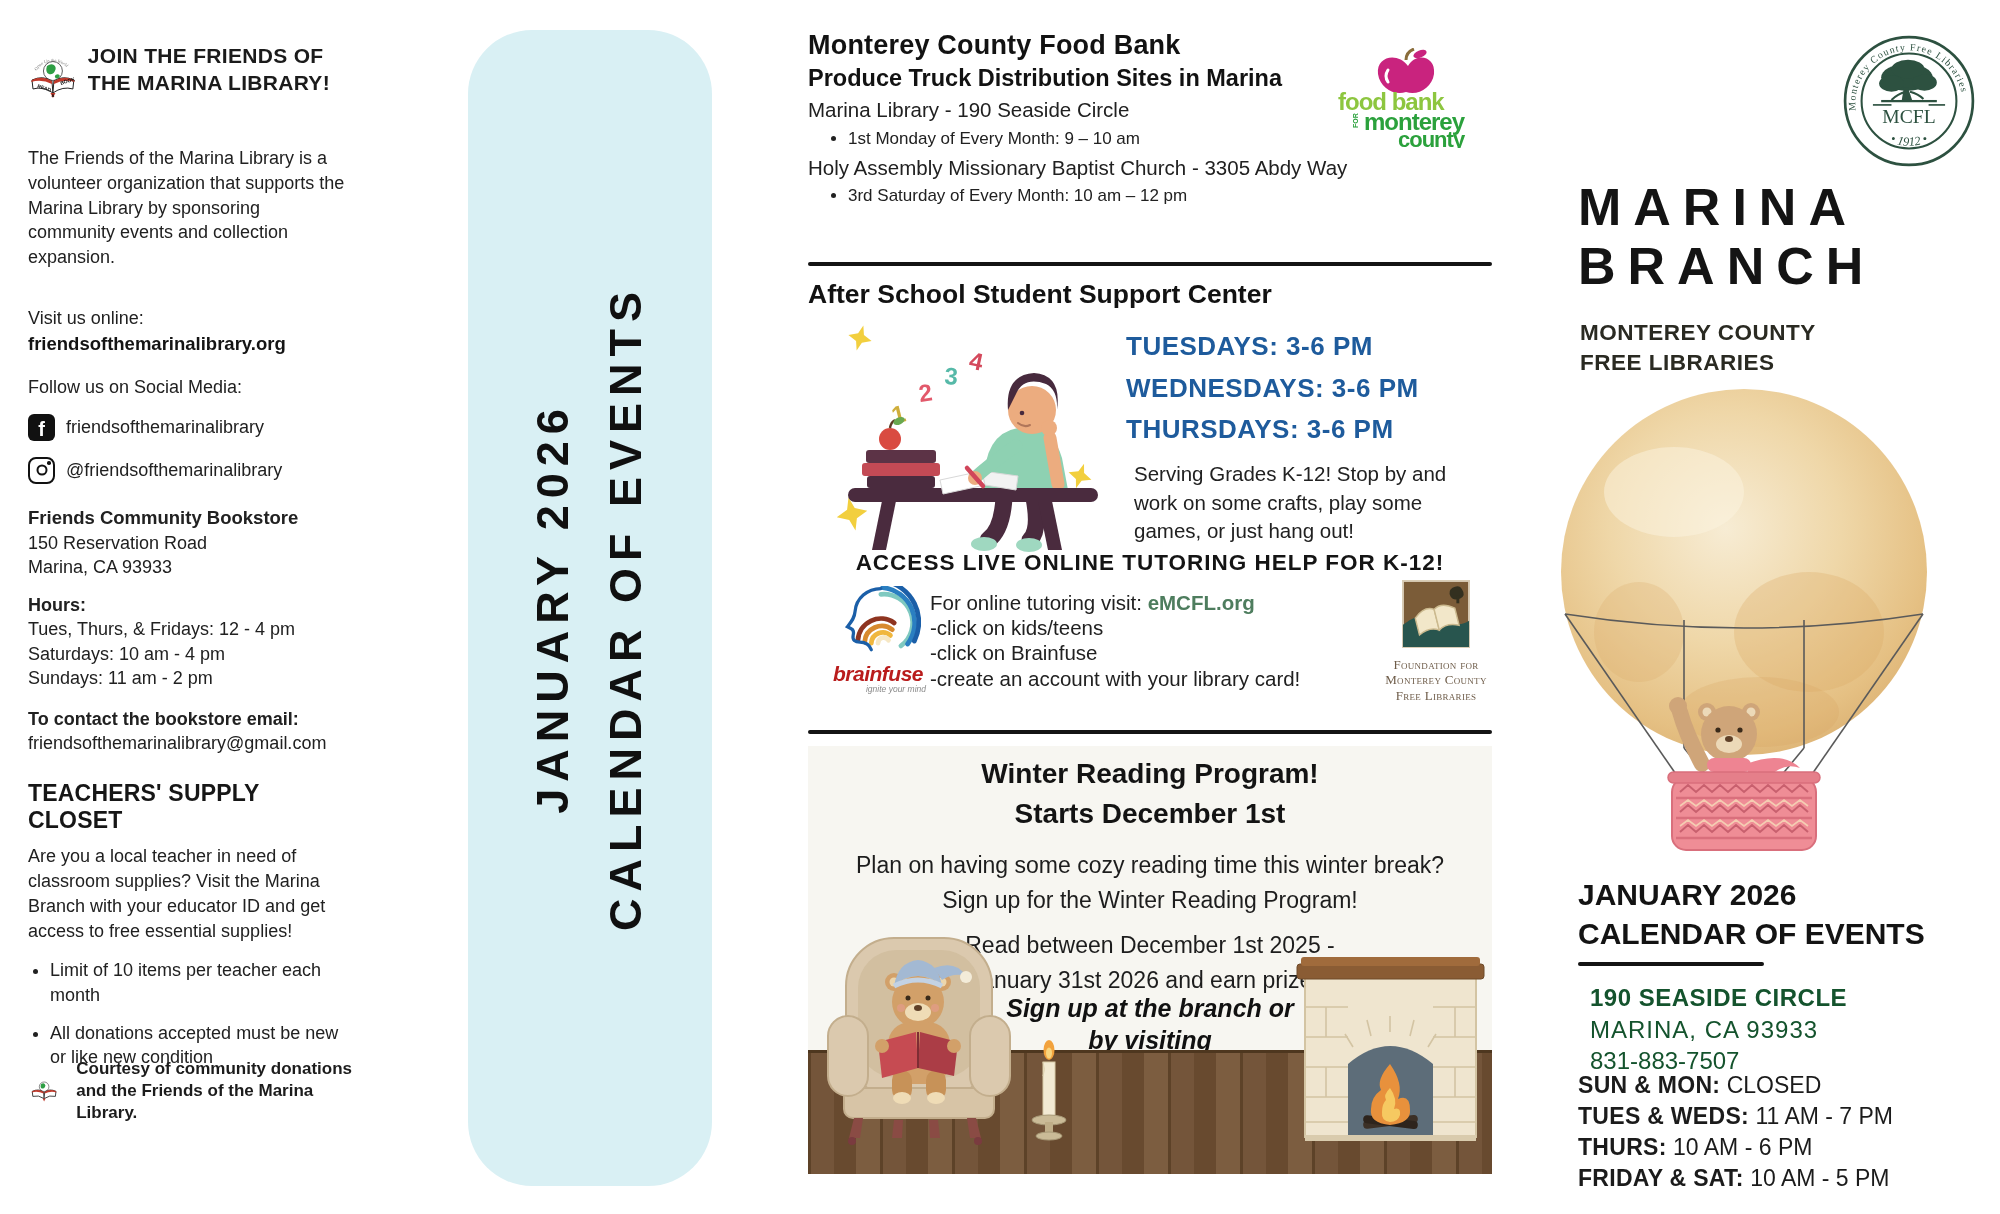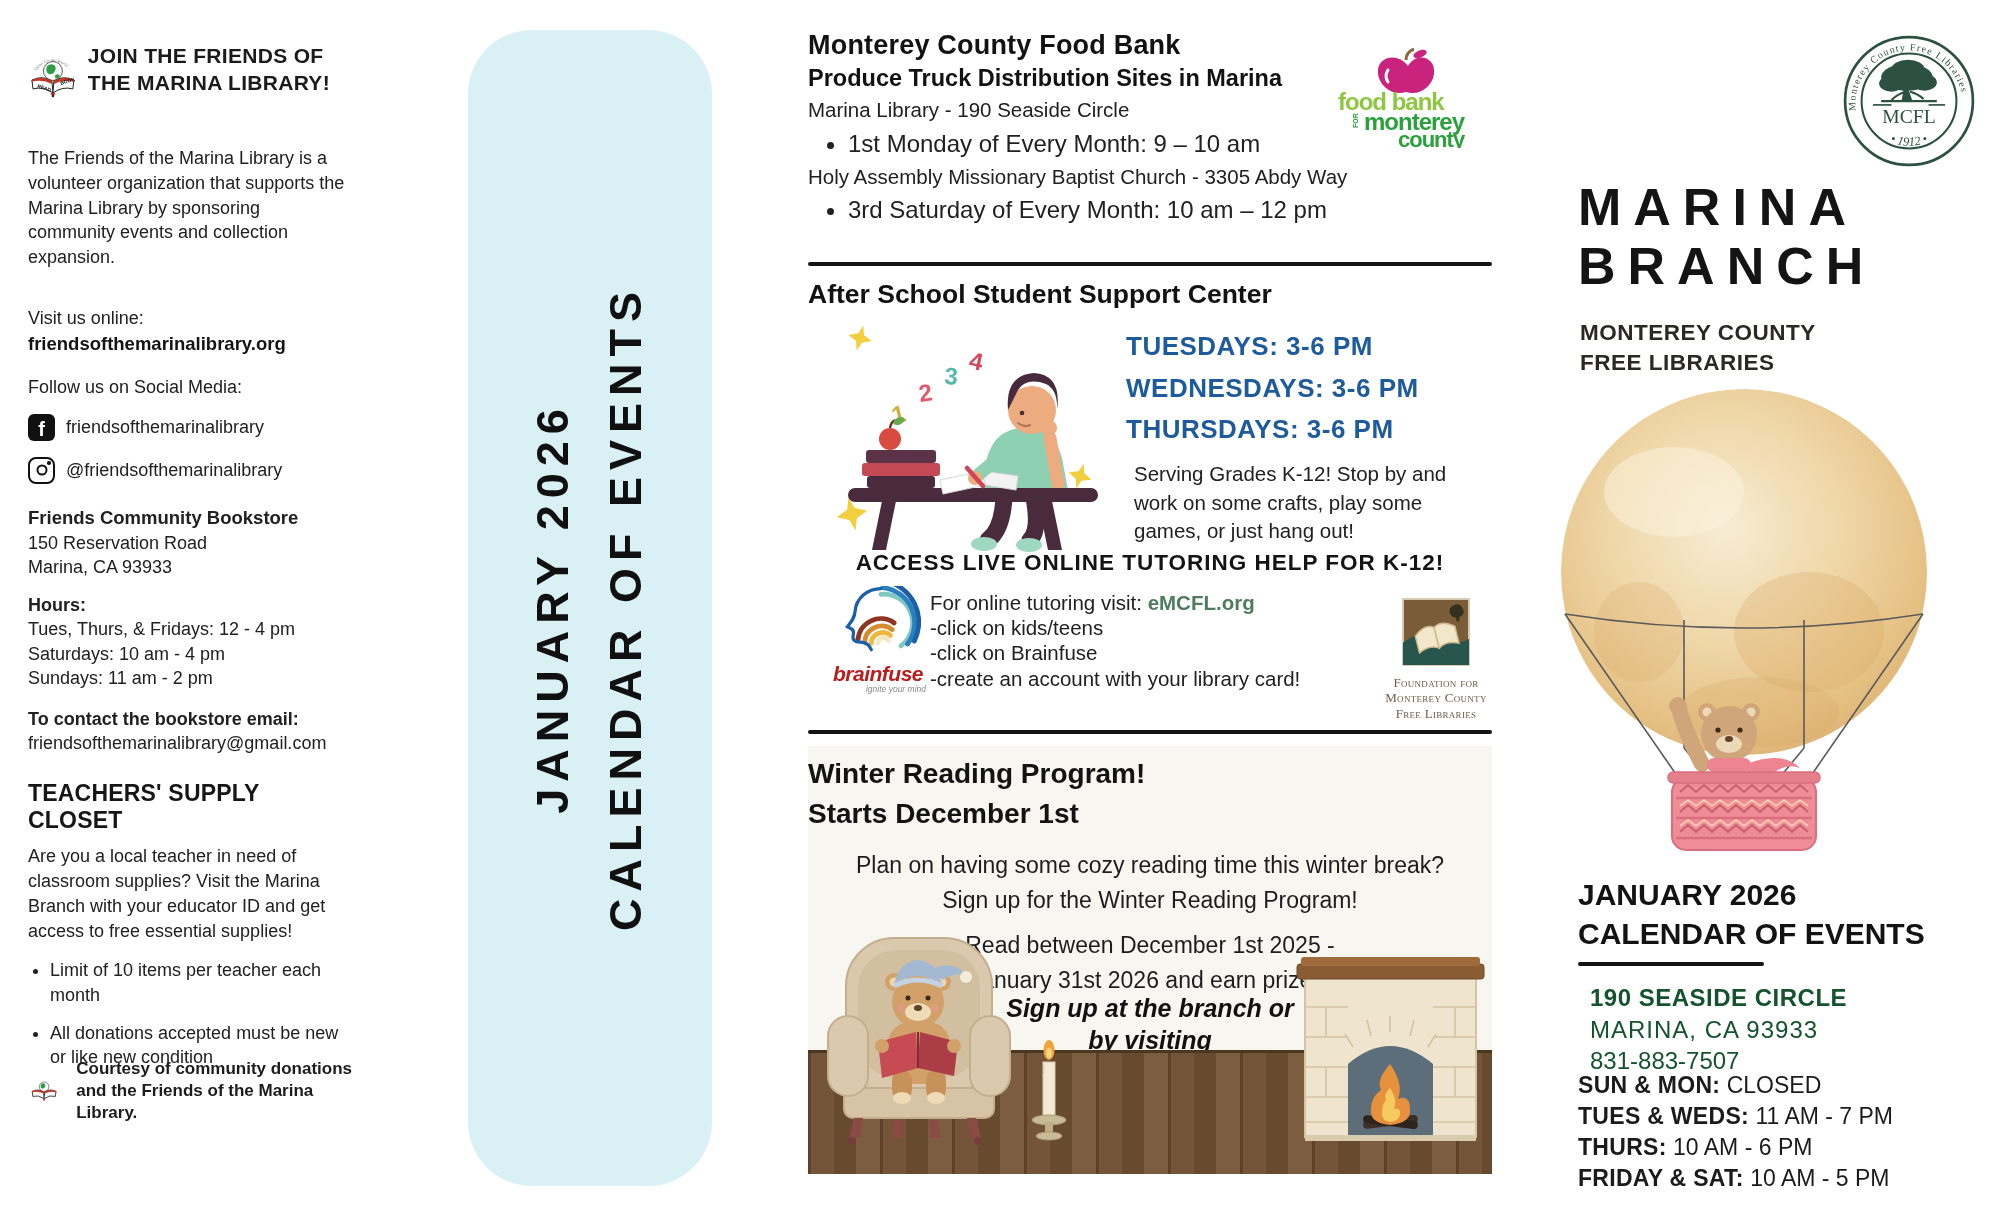--- a/index.html
+++ b/index.html
@@ -37,39 +37,39 @@
   .banner{position:absolute;left:468px;top:30px;width:244px;height:1156px;background:#d9f0f4;border-radius:64px}
   .banner-text{position:absolute;left:50%;top:50%;transform:translate(-50%,-50%) rotate(-90deg);
                text-align:center;font-weight:bold;font-size:45px;letter-spacing:7px;line-height:1.62;
                color:#101010;white-space:nowrap}
 
   
   .col-mid{position:absolute;left:808px;top:30px;width:684px;height:1150px}
   .fb-title{font-weight:bold;font-size:27px;letter-spacing:.2px;color:#121212}
   .fb-subtitle{font-weight:bold;font-size:23.5px;margin-top:4px;color:#121212}
   .fb-line{font-size:20.5px;margin-top:5px;line-height:1.3}
-  .fb-bullets{padding-left:40px;font-size:24px;line-height:1.3;margin-top:4px}
+  .fb-bullets{padding-left:40px;font-size:17px;line-height:1.3;margin-top:4px}
   .mid-divider{position:absolute;left:0;width:684px;height:4px;background:#141414;border-radius:2px}
   .as-heading{position:absolute;left:0;top:249px;font-weight:bold;font-size:26.5px;color:#121212}
   .schedule{position:absolute;left:318px;top:296px;font-weight:bold;font-size:26px;line-height:1.6;
             color:#1e5b9c;letter-spacing:.5px}
   .serving{position:absolute;left:326px;top:430px;width:350px;font-size:20.5px;line-height:1.4}
   .access{position:absolute;left:0;top:520px;width:684px;text-align:center;font-weight:bold;
           font-size:22.5px;letter-spacing:1px;color:#141414}
   .bf-row-text{position:absolute;left:122px;top:560px;font-size:20.5px;line-height:1.23}
   .bf-link{color:#4e7d5e;font-weight:bold}
   .brainfuse-block{position:absolute;left:22px;top:556px;width:96px;text-align:center}
   .bf-name{font-style:italic;font-weight:bold;font-size:21px;color:#b91c1c;letter-spacing:-.5px}
   .bf-tagline{font-style:italic;font-size:8.5px;color:#8a8a8a;margin-top:-2px;text-align:right}
-  .foundation-block{position:absolute;left:572px;top:568px;width:112px;text-align:center}
+  .foundation-block{position:absolute;left:572px;top:550px;width:112px;text-align:center}
   .foundation-lines{margin-top:5px;font-variant:small-caps;font-family:"Liberation Serif",serif;
                     font-size:13px;line-height:1.18;color:#6e5c49;letter-spacing:.3px}
 
   .winter-box{position:absolute;left:0;top:716px;width:684px;height:428px;background:#f7f6f1}
-  .winter-title{position:absolute;left:0;width:684px;font-weight:bold;font-size:28px;color:#131313}
+  .winter-title{position:absolute;left:0;width:684px;text-align:center;font-weight:bold;font-size:28px;color:#131313}
   .winter-p{position:absolute;left:22px;width:640px;text-align:center;font-size:23px;line-height:1.5;color:#1d1d1d}
   .winter-signup{position:absolute;left:182px;top:246px;width:320px;text-align:center;font-weight:bold;
                  font-style:italic;font-size:25px;line-height:1.28;color:#111}
   .wood{position:absolute;left:0;bottom:0;width:684px;height:124px;
         background:repeating-linear-gradient(90deg,#5d4228 0 3px,#74553a 3px 26px,#684a2f 26px 48px,#7c5d40 48px 72px);
         border-top:3px solid #4e371f}
 
   
   .col-right{position:absolute;left:1570px;top:30px;width:402px;height:1160px}
   .branch-title{position:absolute;left:8px;top:148px;font-weight:bold;font-size:52px;letter-spacing:12px;

